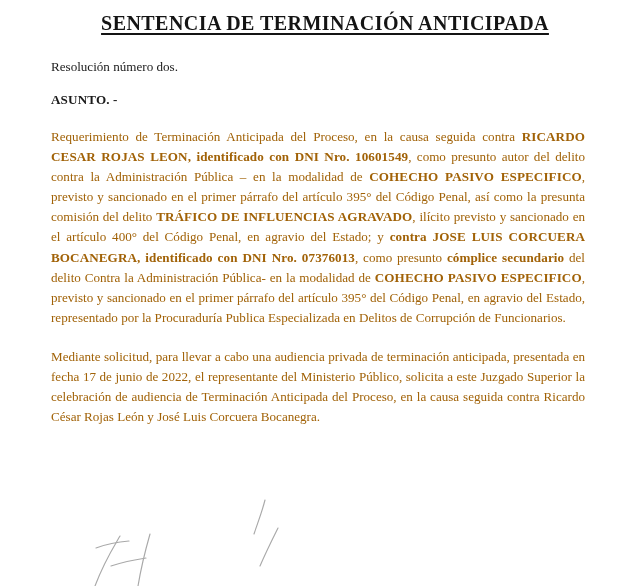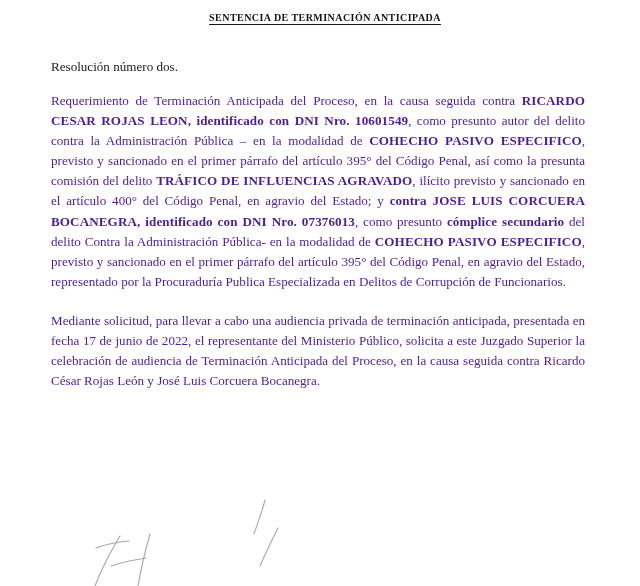--- a/index.html
+++ b/index.html
@@ -22,21 +22,21 @@
     width: 640px;
     height: 586px;
     background: #ffffff;
     padding: 0;
     box-sizing: border-box;
   }
 
   
   .doc-title {
     text-align: center;
-    font-size: 10px;
+    font-size: 20px;
     font-weight: bold;
     letter-spacing: 0.45px;
     text-decoration: underline;
     text-underline-offset: 3px;
     margin: 0;
     padding-top: 12px;
     padding-left: 10px;
     color: #141414;
   }
 
@@ -59,21 +59,21 @@
     font-weight: bold;
     letter-spacing: 0.15px;
   }
 
   .para {
     margin: 0;
     text-align: justify;
     text-justify: inter-word;
     font-size: 13.1px;
     line-height: 20.1px;
-    color: #4c1d95;
+    color: #a16207;
     hyphens: none;
   }
 
   .para b {
     font-weight: bold;
     letter-spacing: 0.1px;
   }
   .gap-lg { height: 19px; }
 
   
@@ -103,20 +103,21 @@
 
   <h1 class="doc-title">SENTENCIA DE TERMINACIÓN ANTICIPADA</h1>
 
   <div class="body-wrap">
 
     <p class="standalone sl-1">Resolución número dos.</p>
 
 
 
 
+    <p class="standalone sl-5 heading-bold">ASUNTO. -</p>
 
     <p class="para"><span>Requerimiento de Terminación Anticipada del Proceso, en la causa seguida contra </span><b>RICARDO CESAR ROJAS LEON, identificado con DNI Nro. 10601549</b><span>, como presunto autor del delito contra la Administración Pública – en la modalidad de </span><b>COHECHO PASIVO ESPECIFICO</b><span>, previsto y sancionado en el primer párrafo del artículo 395° del Código Penal, así como la presunta comisión del delito </span><b>TRÁFICO DE INFLUENCIAS AGRAVADO</b><span>, ilícito previsto y sancionado en el artículo 400° del Código Penal, en agravio del Estado; y </span><b>contra JOSE LUIS CORCUERA BOCANEGRA, identificado con DNI Nro. 07376013</b><span>, como presunto </span><b>cómplice secundario</b><span> del delito Contra la Administración Pública- en la modalidad de </span><b>COHECHO PASIVO ESPECIFICO</b><span>, previsto y sancionado en el primer párrafo del artículo 395° del Código Penal, en agravio del Estado, representado por la Procuraduría Publica Especializada en Delitos de Corrupción de Funcionarios.</span></p>
 
     <div class="gap-lg"></div>
 
 
     <p class="para"><span>Mediante solicitud, para llevar a cabo una audiencia privada de terminación anticipada, presentada en fecha 17 de junio de 2022, el representante del Ministerio Público, solicita a este Juzgado Superior la celebración de audiencia de Terminación Anticipada del Proceso, en la causa seguida contra Ricardo César Rojas León y José Luis Corcuera Bocanegra.</span></p>
 
   </div>
 

